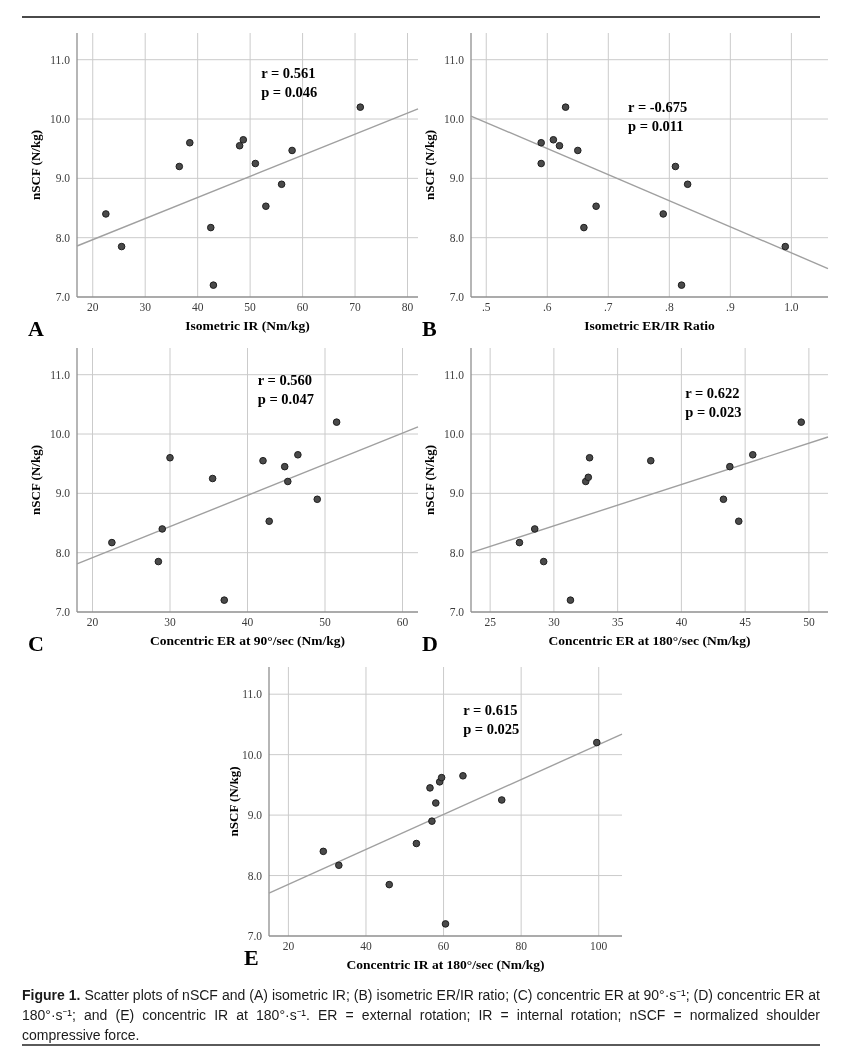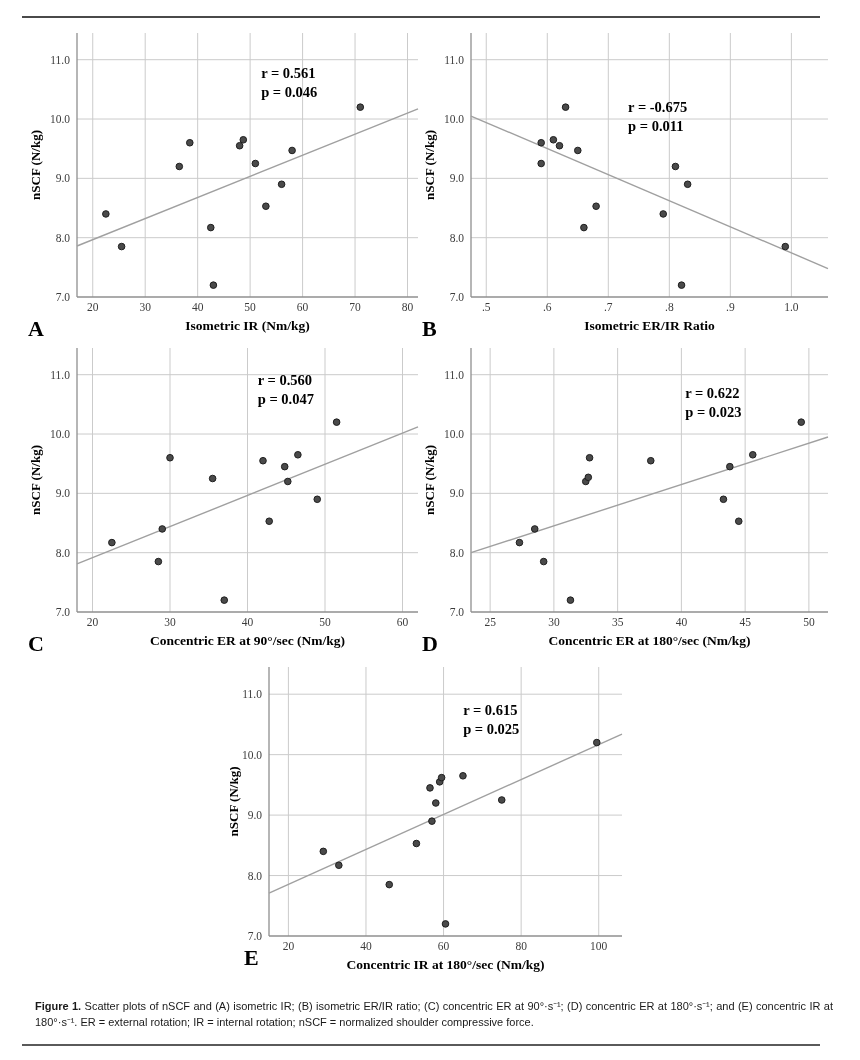--- a/index.html
+++ b/index.html
@@ -28,23 +28,23 @@
   .panel-A { left: 20px;  top: 28px; }
   .panel-B { left: 414px; top: 28px; }
   .panel-C { left: 20px;  top: 343px; }
   .panel-D { left: 414px; top: 343px; }
   .panel-E { left: 230px; top: 658px; }
   .caption {
     position: absolute;
     left: 22px;
     top: 986px;
     width: 798px;
-    margin: 13px;
+    margin: 0;
     font-family: "Liberation Sans", sans-serif;
-    font-size: 11px;
+    font-size: 14px;
     line-height: 1.42;
     color: #1a1a1a;
     text-align: justify;
   }
   .caption b { font-weight: bold; }
 </style>
 </head>
 <body>
 
 <div class="figure">

